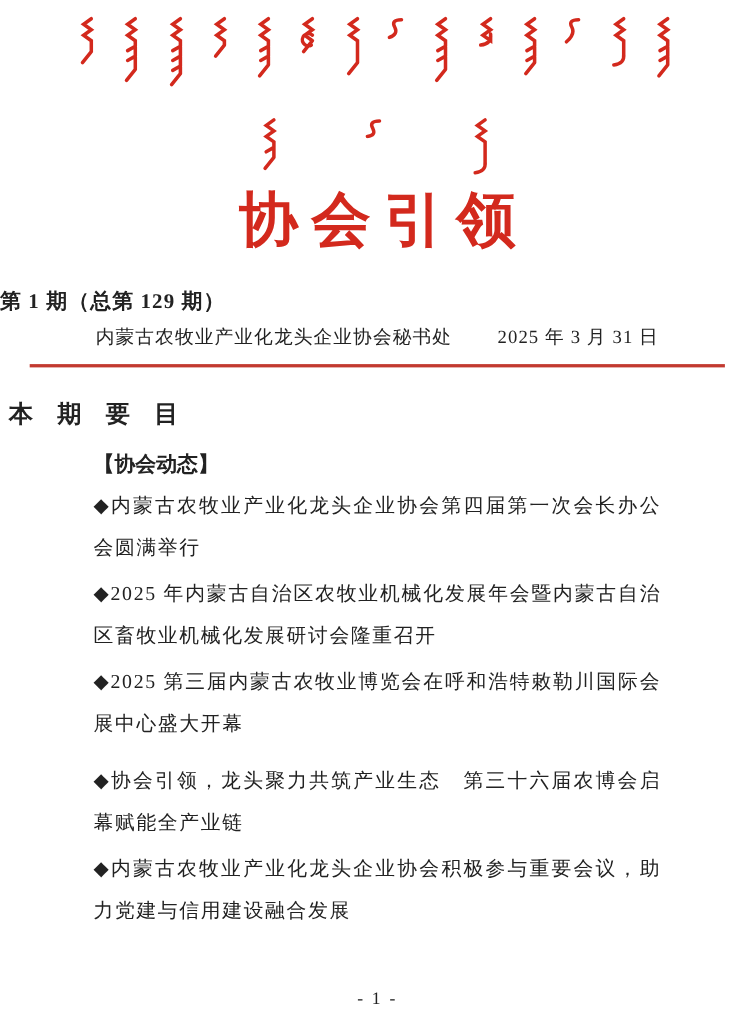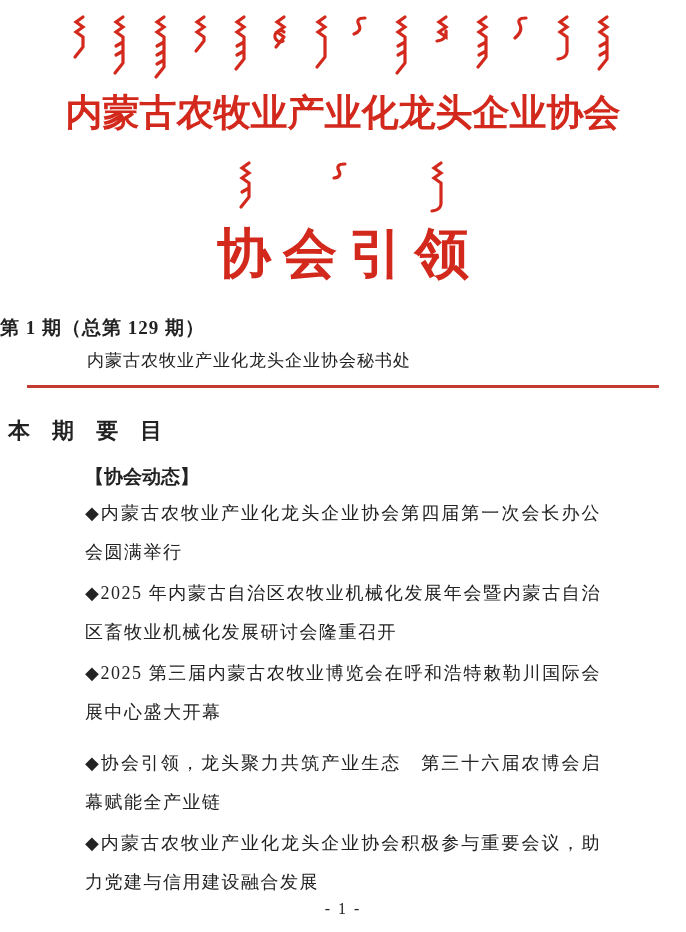--- a/index.html
+++ b/index.html
@@ -159,40 +159,40 @@
             <path d="M14 4 q-10 0 -6 7 q3 6 -5 13" fill="none" stroke="var(--red)" stroke-width="3.2" stroke-linecap="round"></path>
           </svg></span>
         <span class="mglyph"><svg width="24" height="48" viewBox="0 0 24 48" aria-hidden="true">
             <path d="M14 3 l-7 5 l7 5 l-7 5 l7 5 L14 35 M14 35 q1 9 -9 10" fill="none" stroke="var(--red)" stroke-width="3.2" stroke-linecap="round"></path>
           </svg></span>
         <span class="mglyph"><svg width="24" height="58" viewBox="0 0 24 58" aria-hidden="true">
             <path d="M14 3 l-7 5 l7 5 l-7 5 l7 5 L14 45 M14 28 l-7 4 M14 37 l-7 4 M14 45 l-8 10" fill="none" stroke="var(--red)" stroke-width="3.2" stroke-linecap="round"></path>
           </svg></span>
       </div>
 
-    <h1 class="org-name">内蒙古农牧业产业化龙头企业协会</h1>
 
     <div class="mrow mrow-sub" id="mrow-sub">
         <span class="mglyph"><svg width="24" height="50" viewBox="0 0 24 50" aria-hidden="true">
             <path d="M14 3 l-7 5 l7 5 l-7 5 l7 5 L14 37 M14 28 l-7 4 M14 37 l-8 10" fill="none" stroke="var(--red)" stroke-width="3.2" stroke-linecap="round"></path>
           </svg></span>
         <span class="mglyph"><svg width="24" height="20" viewBox="0 0 24 20" aria-hidden="true">
             <path d="M14 4 q-10 0 -6 7 q3 6 -5 7" fill="none" stroke="var(--red)" stroke-width="3.2" stroke-linecap="round"></path>
           </svg></span>
         <span class="mglyph"><svg width="24" height="54" viewBox="0 0 24 54" aria-hidden="true">
             <path d="M14 3 l-7 5 l7 5 l-7 5 l7 5 L14 41 M14 41 q1 9 -9 10" fill="none" stroke="var(--red)" stroke-width="3.2" stroke-linecap="round"></path>
           </svg></span>
       </div>
 
     <h2 class="bulletin-title">协会引领</h2>
 
     <div class="issue-line">第 1 期（总第 129 期）</div>
 
     <div class="pub-row">
       <span>内蒙古农牧业产业化龙头企业协会秘书处</span>
+      <span>2025 年 3 月 31 日</span>
     </div>
 
     <div class="divider"></div>
   </header>
 
   <main>
     <h3 class="toc-title">本 期 要 目</h3>
 
     <div class="category">【协会动态】</div>
 

